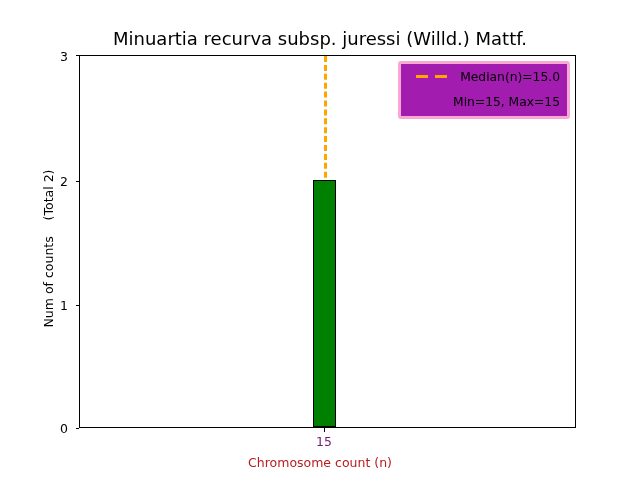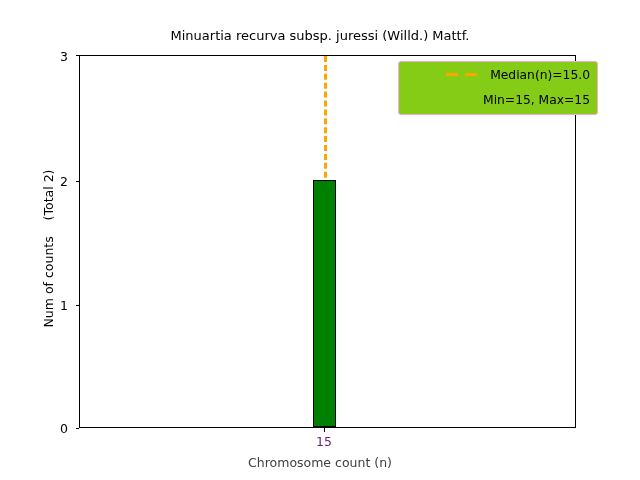--- a/index.html
+++ b/index.html
@@ -17,21 +17,21 @@
     background: #ffffff;
     overflow: hidden;
   }
   
   #chart-title {
     position: absolute;
     left: 0;
     top: 28px;
     width: 640px;
     text-align: center;
-    font-size: 13px;
+    font-size: 18px;
     color: #000000;
     letter-spacing: 0px;
     white-space: nowrap;
   }
   
   #plot-area {
     position: absolute;
     left: 79px;
     top: 55px;
     width: 497px;
@@ -108,32 +108,32 @@
     transform: translateX(-50%);
     white-space: nowrap;
   }
   #xlabel {
     position: absolute;
     left: 0;
     top: 455px;
     width: 640px;
     text-align: center;
     font-size: 12.5px;
-    color: #404040;
+    color: #b91c1c;
     white-space: nowrap;
   }
   
   #legend {
     position: absolute;
     left: 398px;
     top: 61px;
-    width: 200px;
-    border: 1px solid #f9a8d4;
+    width: 172px;
+    border: 3px solid #f9a8d4;
     border-radius: 3px;
-    background: #84cc16;
+    background: #a21caf;
     padding: 6px 7px 7px 7px;
     box-sizing: border-box;
   }
   .legend-row {
     display: flex;
     align-items: center;
     justify-content: flex-end;
   }
   .legend-swatch {
     width: 36px;

